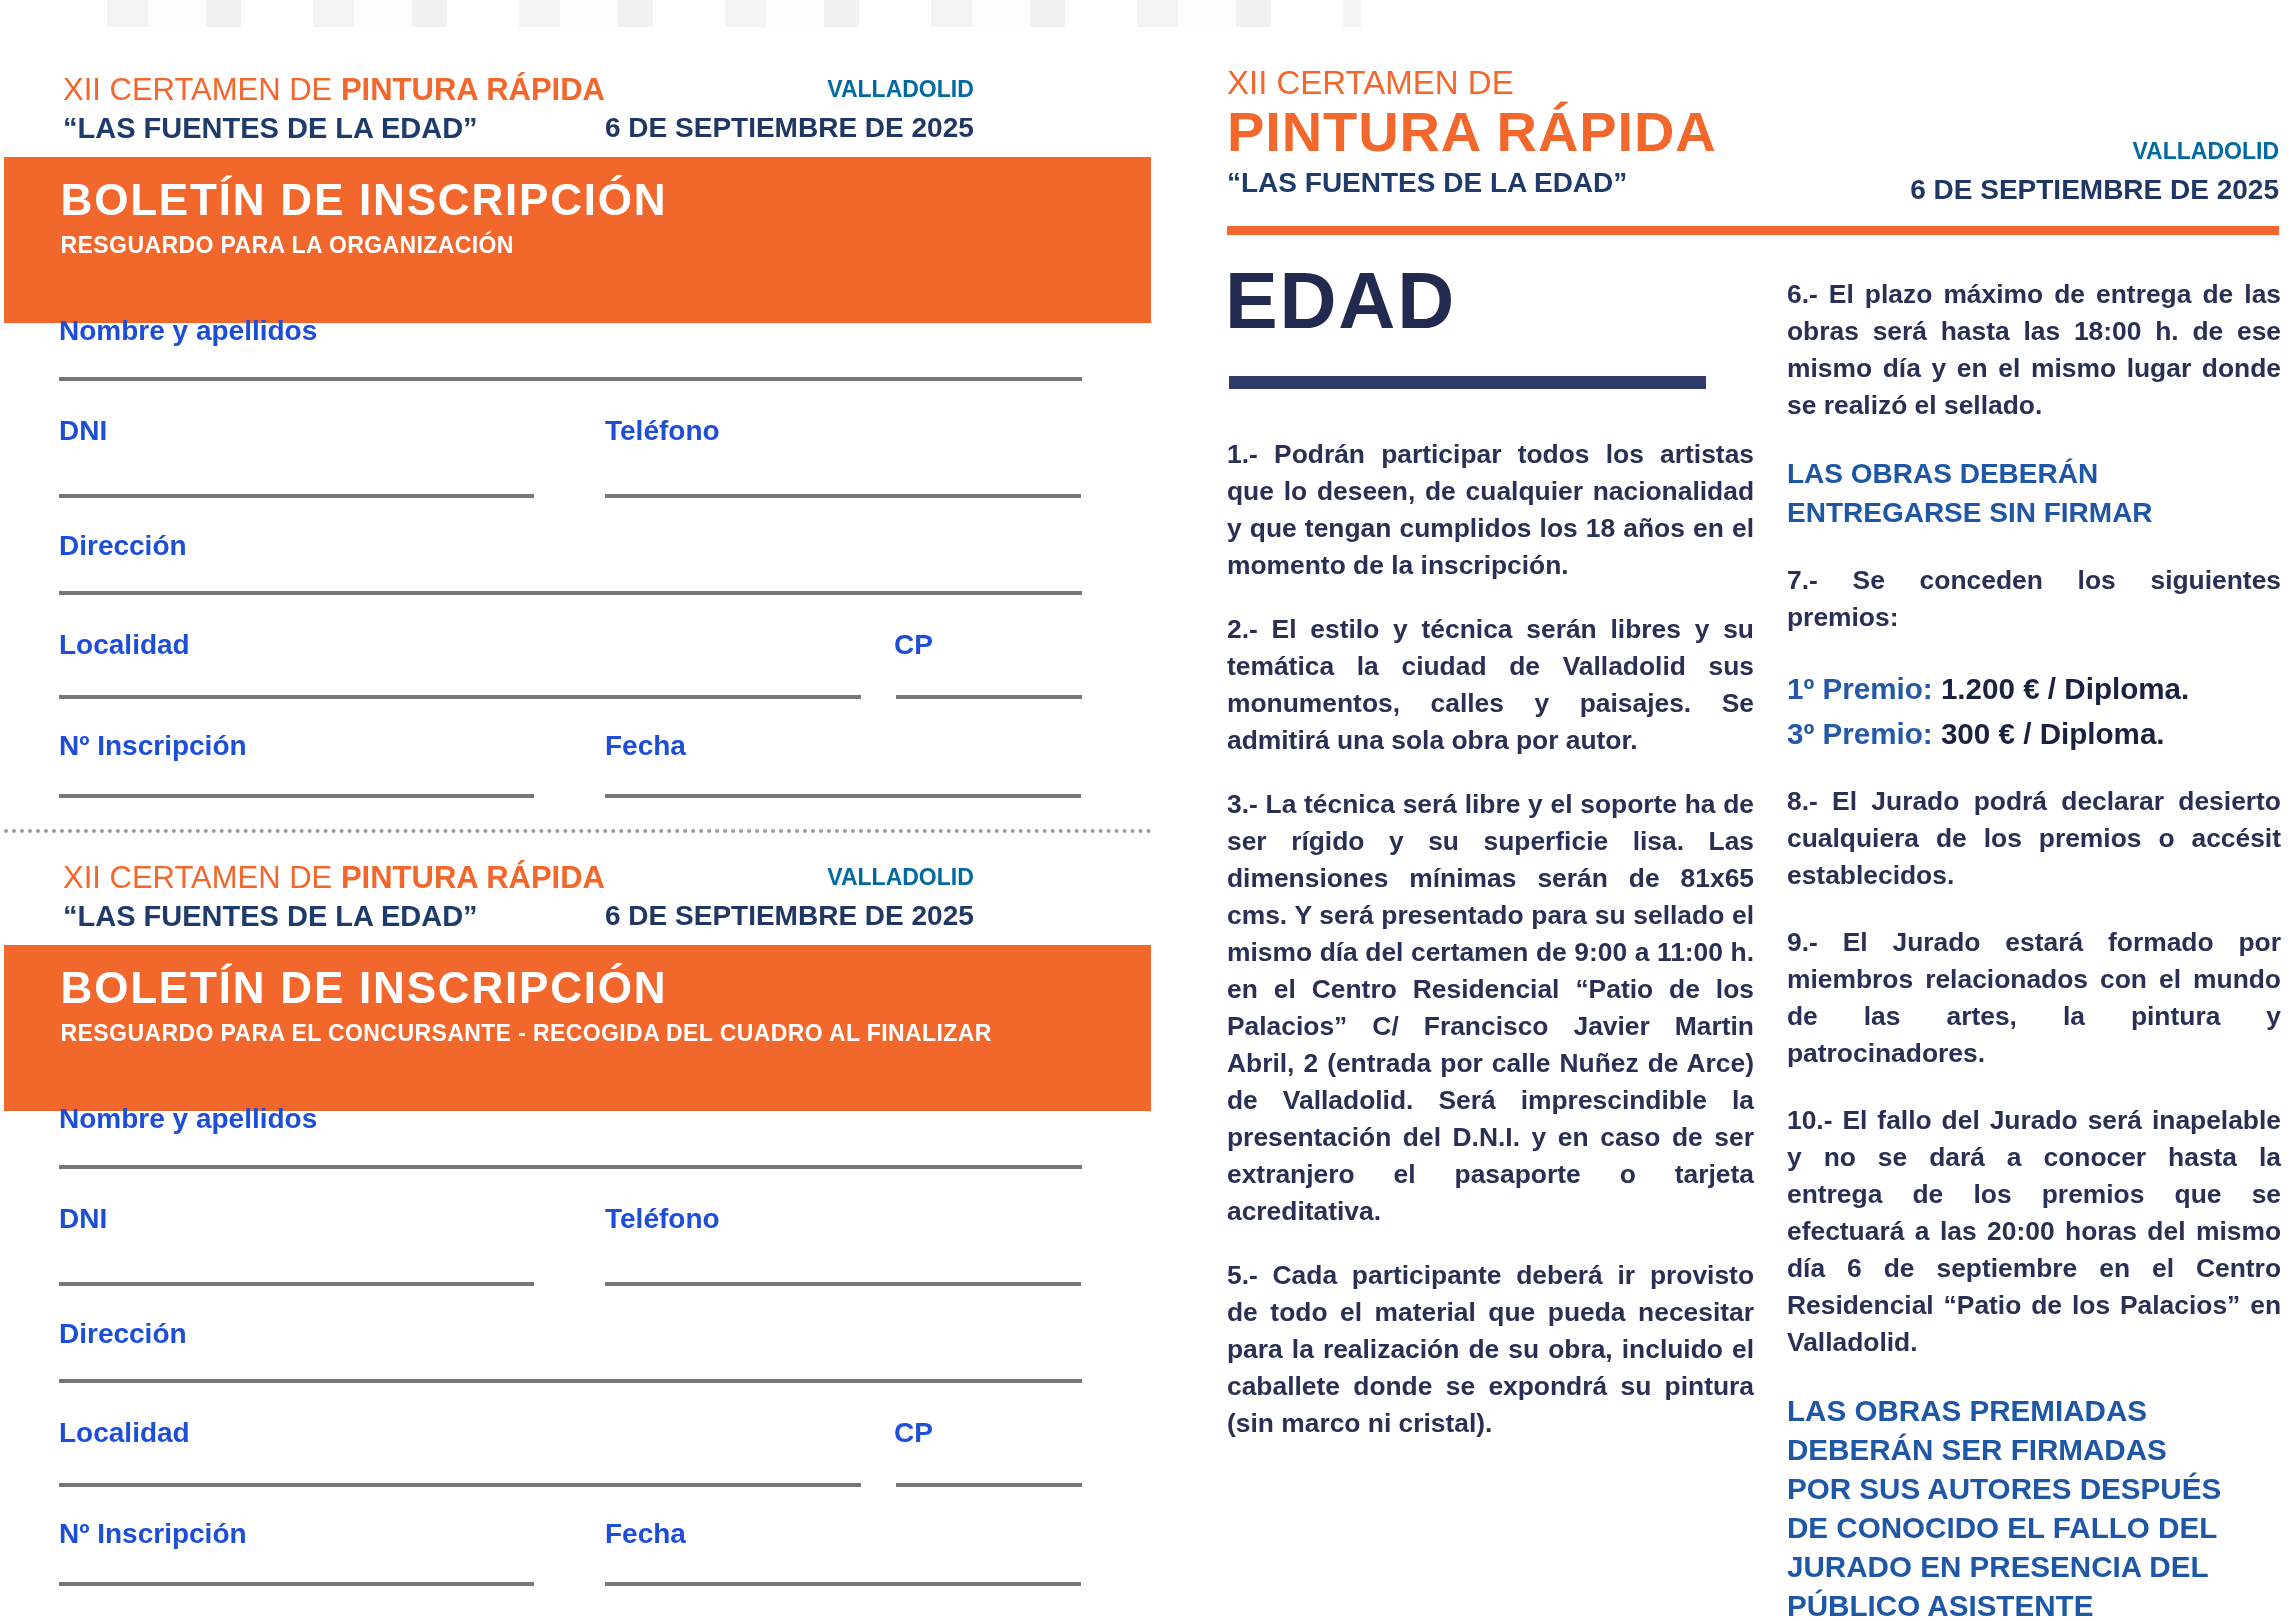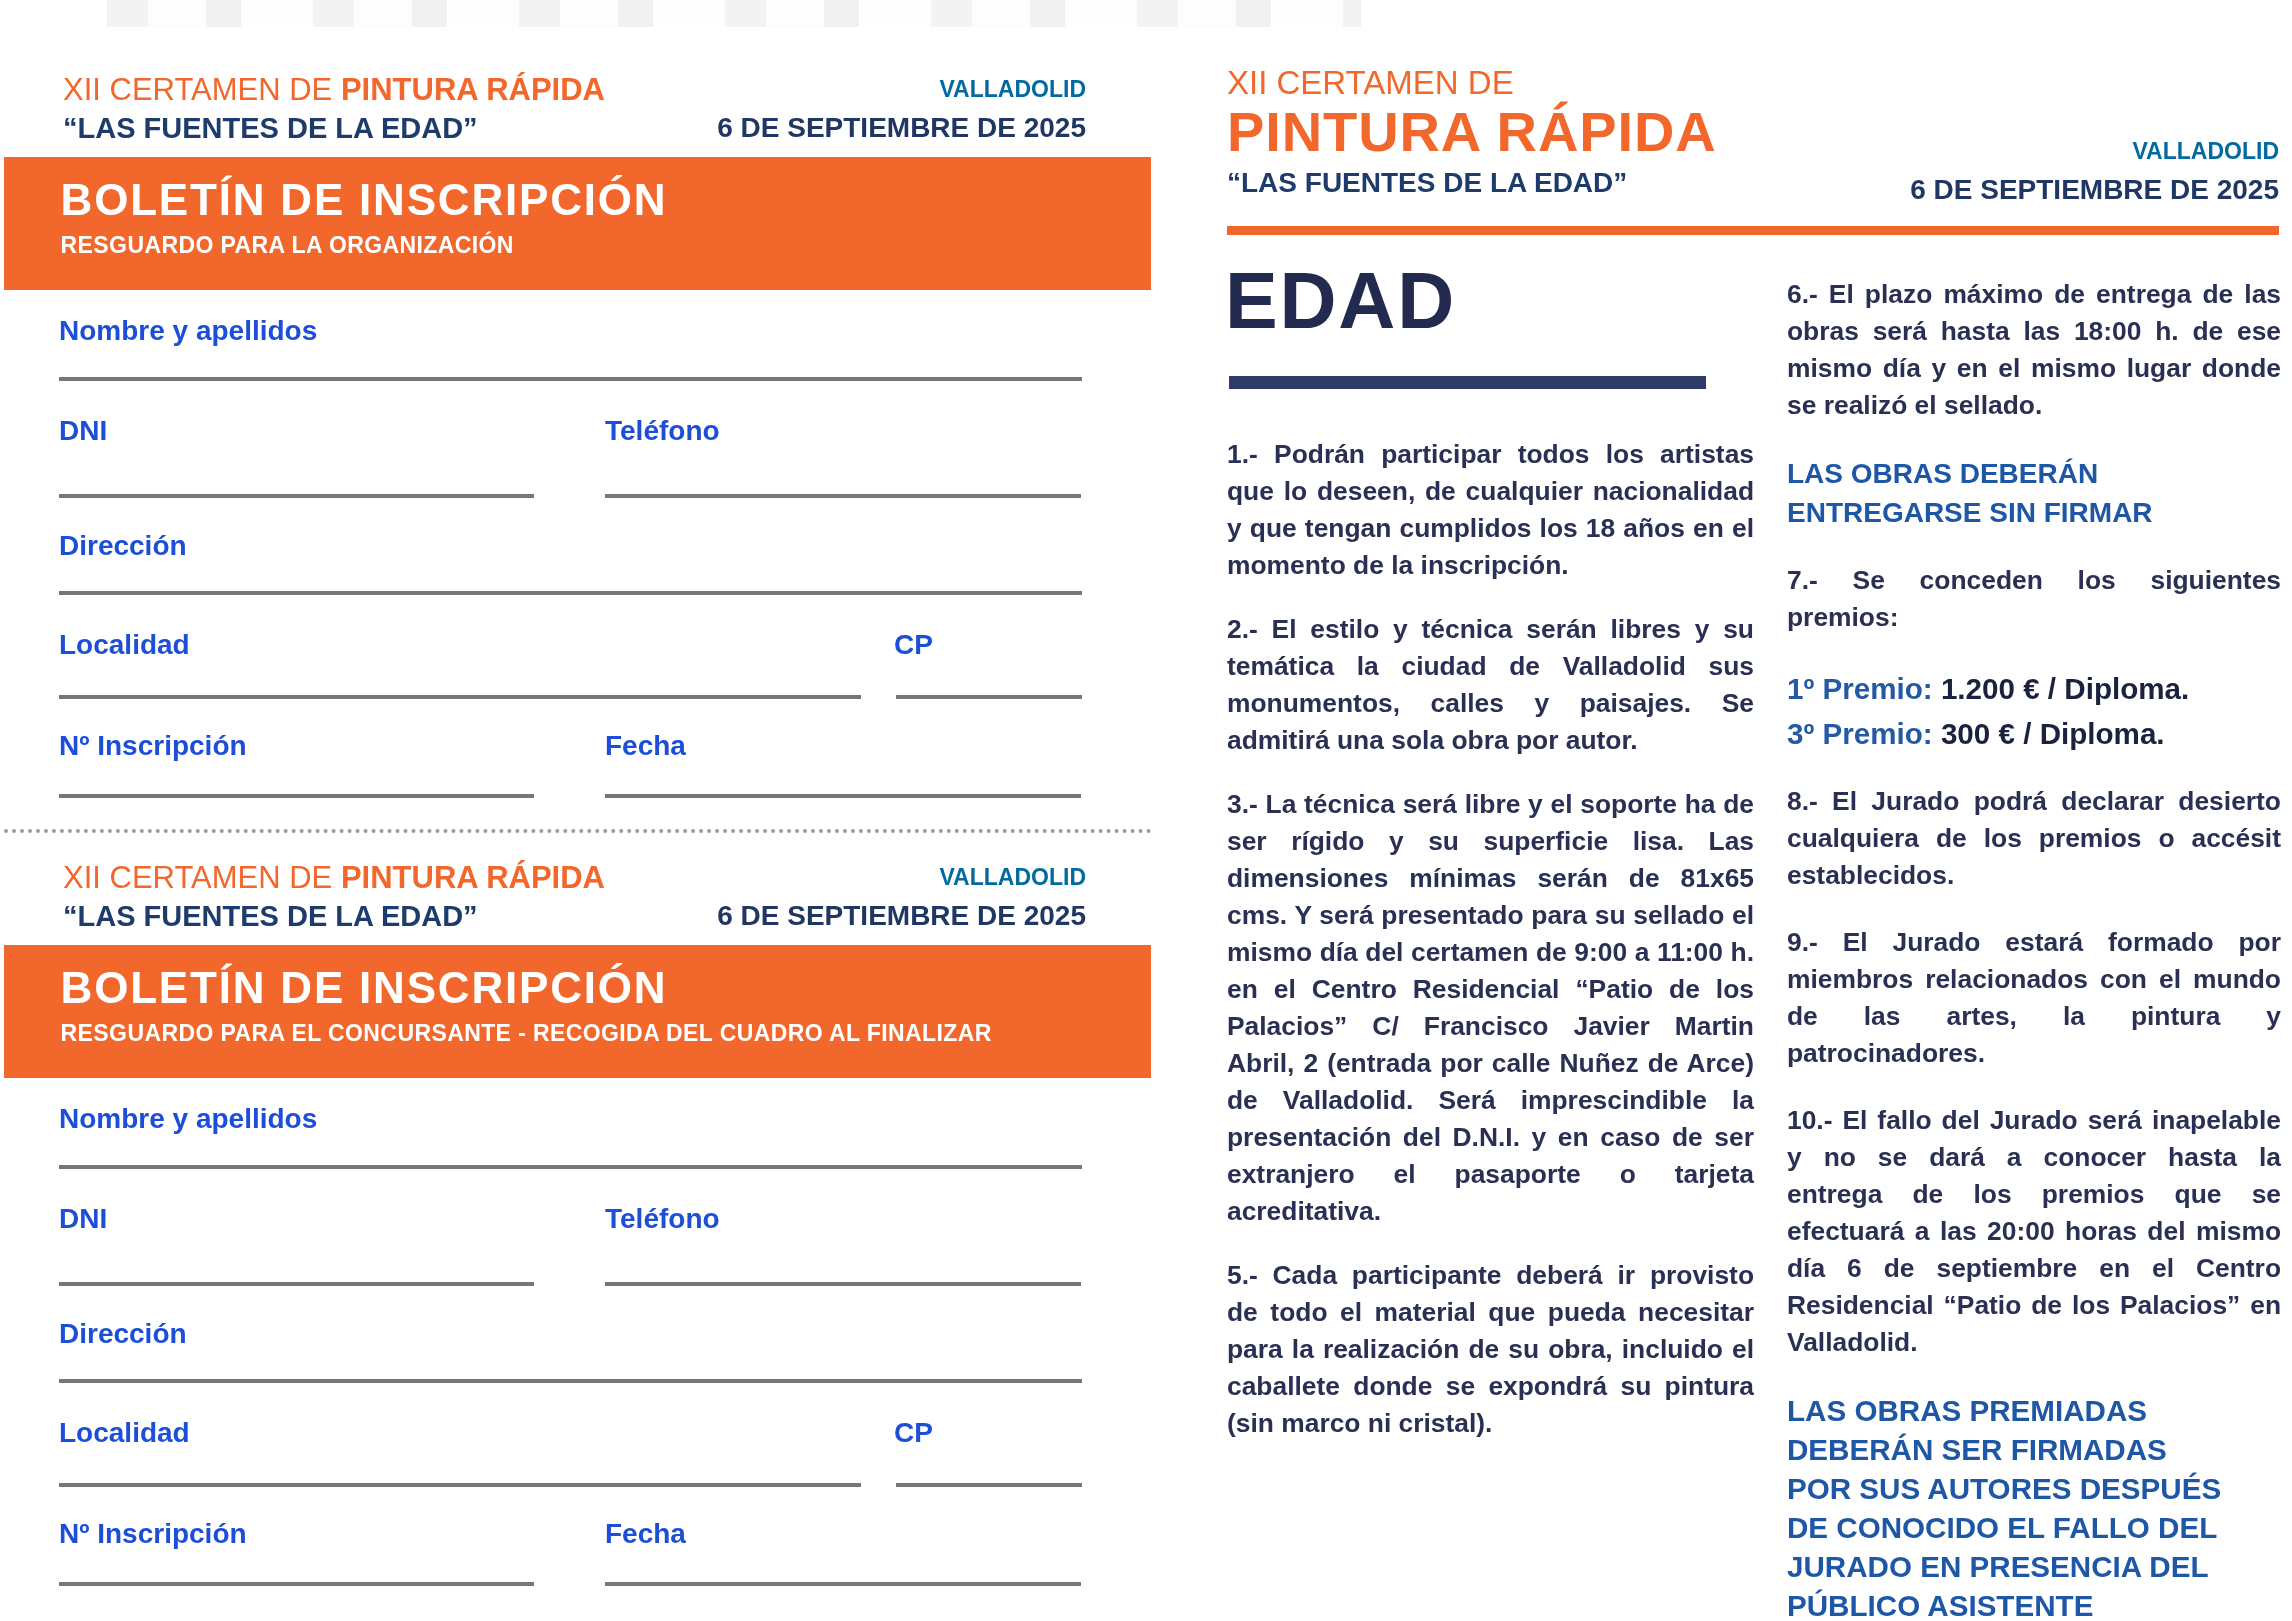--- a/index.html
+++ b/index.html
@@ -3,29 +3,29 @@
 <meta charset="utf-8">
 <style>
   html,body{margin:0;padding:0;background:#ffffff;}
   .canvas{position:relative;width:2293px;height:1621px;background:#ffffff;overflow:hidden;
           font-family:"Liberation Sans", sans-serif;}
   .scan-noise{position:absolute;top:0;left:107px;width:1254px;height:27px;opacity:.45;
     background:repeating-linear-gradient(90deg,rgba(0,0,0,.10) 0 41px,rgba(0,0,0,.02) 41px 99px,rgba(0,0,0,.12) 99px 134px,rgba(0,0,0,.01) 134px 206px);}
 
   
   .slip{position:absolute;left:0;width:1173px;height:788px;}
-  .slip-header{position:absolute;left:63px;top:0;width:1023px;display:flex;justify-content:space-between;}
+  .slip-header{position:absolute;left:63px;top:0;width:1023px;display:flex;}
   .ev-line1{font-size:31px;line-height:39px;color:#F2672B;font-weight:400;white-space:nowrap;}
   .ev-line1 b{font-weight:700;}
   .ev-sub{font-size:29px;line-height:38px;color:#1D3B6B;font-weight:700;white-space:nowrap;}
   .slip-right{text-align:right;}
   .ev-city{font-size:23px;line-height:39px;color:#0369a1;font-weight:700;}
   .ev-date{font-size:28px;line-height:38px;color:#203764;font-weight:700;white-space:nowrap;}
 
-  .banner{position:absolute;left:3.6px;top:87px;width:1147px;height:133px;background:#F2672B;
+  .banner{position:absolute;left:3.6px;top:87px;width:1147px;height:166px;background:#F2672B;
           box-sizing:border-box;padding:18px 0 0 57px;}
   .banner-title{font-size:44px;line-height:50px;letter-spacing:1.8px;color:#ffffff;font-weight:700;}
   .banner-sub{font-size:23px;line-height:30px;letter-spacing:0.4px;color:#ffffff;font-weight:700;margin-top:5.4px;}
 
   .flabel{position:absolute;font-size:28px;line-height:34px;color:#1d4ed8;font-weight:700;white-space:nowrap;}
   .fline{position:absolute;height:3.6px;background:#777777;}
 
   .dotted-divider{position:absolute;left:3.6px;top:829px;width:1148px;height:0;border-top:4.5px dotted #9b9b9b;}
 
   

